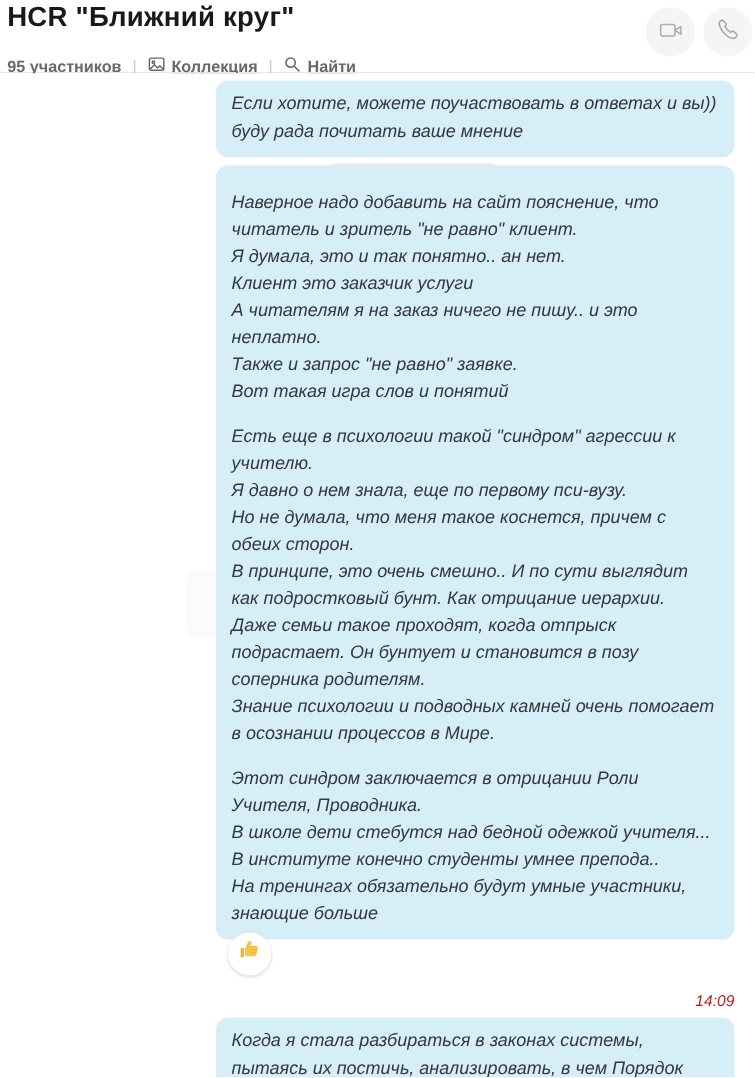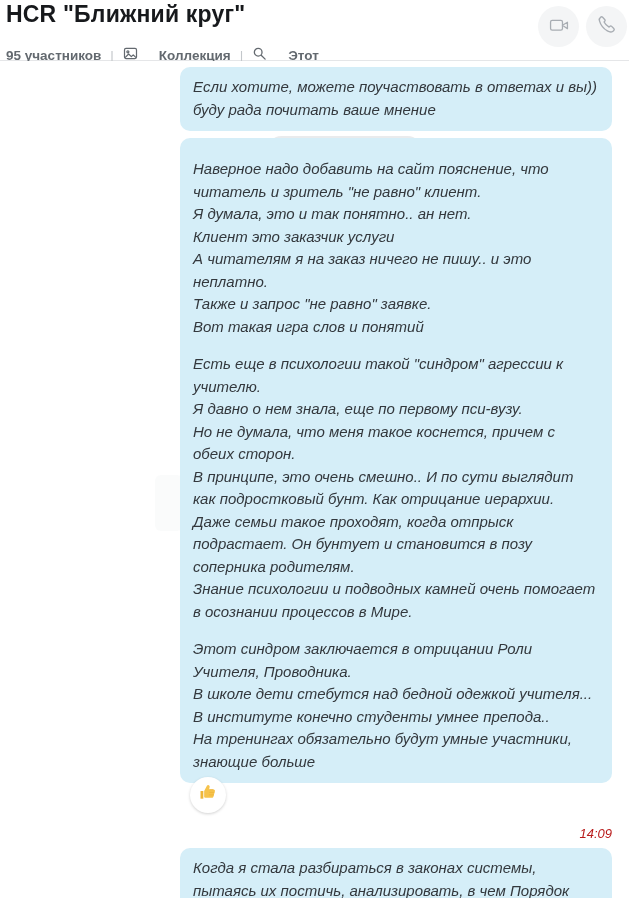--- a/index.html
+++ b/index.html
@@ -26,21 +26,21 @@
     letter-spacing:.2px;
     white-space:nowrap;
   }
   .hdr-sub{
     position:absolute;top:46px;left:6px;
     display:flex;align-items:center;gap:9px;
     font-size:13.5px;font-weight:600;color:#63696f;
   }
   .hdr-sub .sep{color:#c3c7cb;font-weight:400;}
   .sub-link{
-    display:flex;align-items:center;gap:21px;
+    display:flex;align-items:center;gap:5px;
     background:none;border:none;padding:0;margin:0;
     font:inherit;color:#63696f;cursor:pointer;text-decoration:underline;
   }
   .call-btns{
     position:absolute;top:6px;right:2px;
     display:flex;gap:7px;
   }
   .call-btn{
     width:41px;height:41px;border-radius:50%;
     background:#f4f5f6;border:none;padding:0;
@@ -127,21 +127,21 @@
         <span>Коллекция</span>
       </button>
       <span class="sep">|</span>
       <button class="sub-link">
         <span>
           <svg width="15" height="15" viewBox="0 0 16 16" fill="none" stroke="#63696f" stroke-width="1.4" stroke-linecap="round">
             <circle cx="6.6" cy="6.6" r="4.1"></circle>
             <path d="M9.8 9.8L14 14"></path>
           </svg>
         </span>
-        <span>Этот</span>
+        <span>Найти</span>
       </button>
     </div>
     <div class="call-btns">
       <button class="call-btn">
         <span>
           <svg width="22" height="22" viewBox="0 0 24 24" fill="none" stroke="#a8adb3" stroke-width="1.4" stroke-linejoin="round">
             <rect x="2.8" y="7" width="13" height="10.5" rx="1.8"></rect>
             <path d="M15.8 12.2l5.4-3.2v7z"></path>
           </svg>
         </span>

